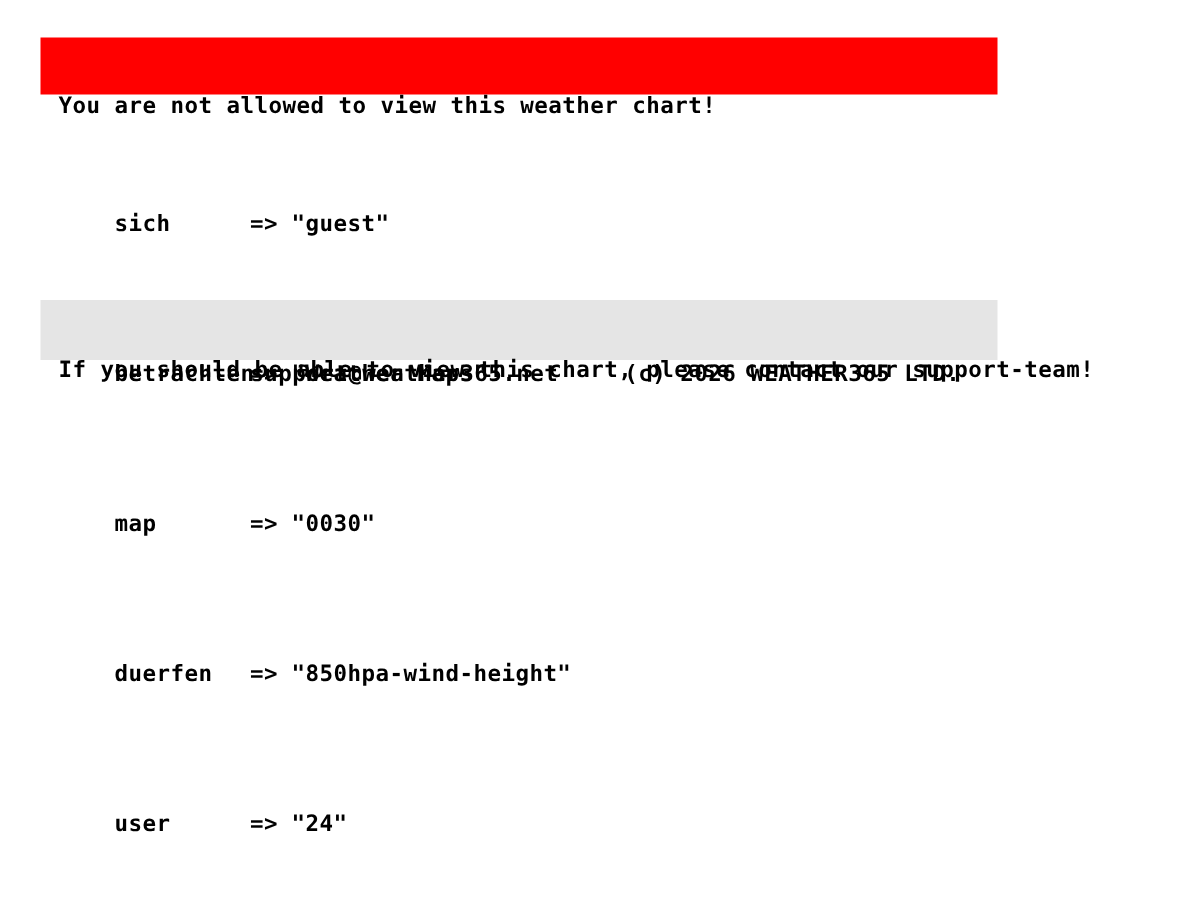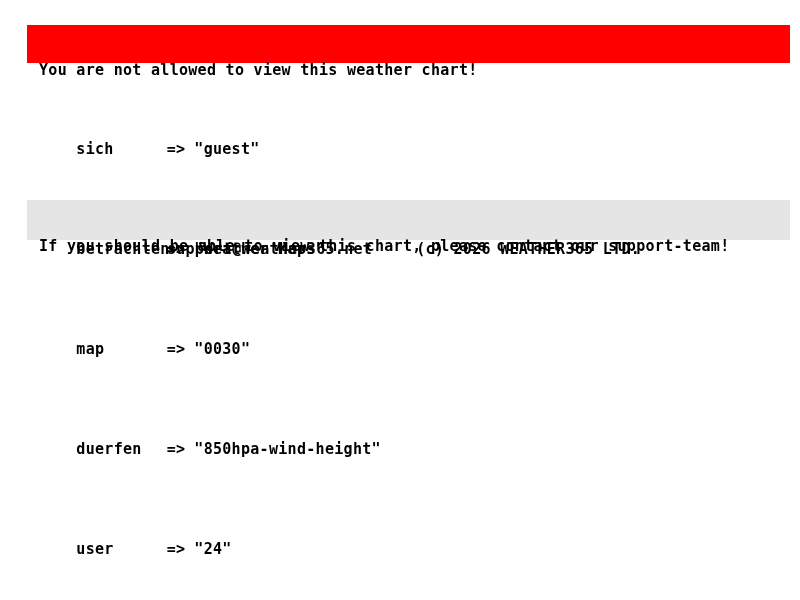--- a/index.html
+++ b/index.html
@@ -14,21 +14,21 @@
     font-family: "DejaVu Sans Mono", "Liberation Mono", monospace;
     font-weight: bold;
     font-size: 15px;
     color: #000000;
     letter-spacing: 0.3px;
     overflow: hidden;
   }
   .banner {
     position: absolute;
     left: 27px;
-    width: 763px;
+    width: 638px;
     box-sizing: border-box;
     padding: 3px 0 0 12px;
     line-height: 17px;
     white-space: pre;
   }
   .banner-error {
     top: 25px;
     height: 38px;
   }
   .banner-info {

